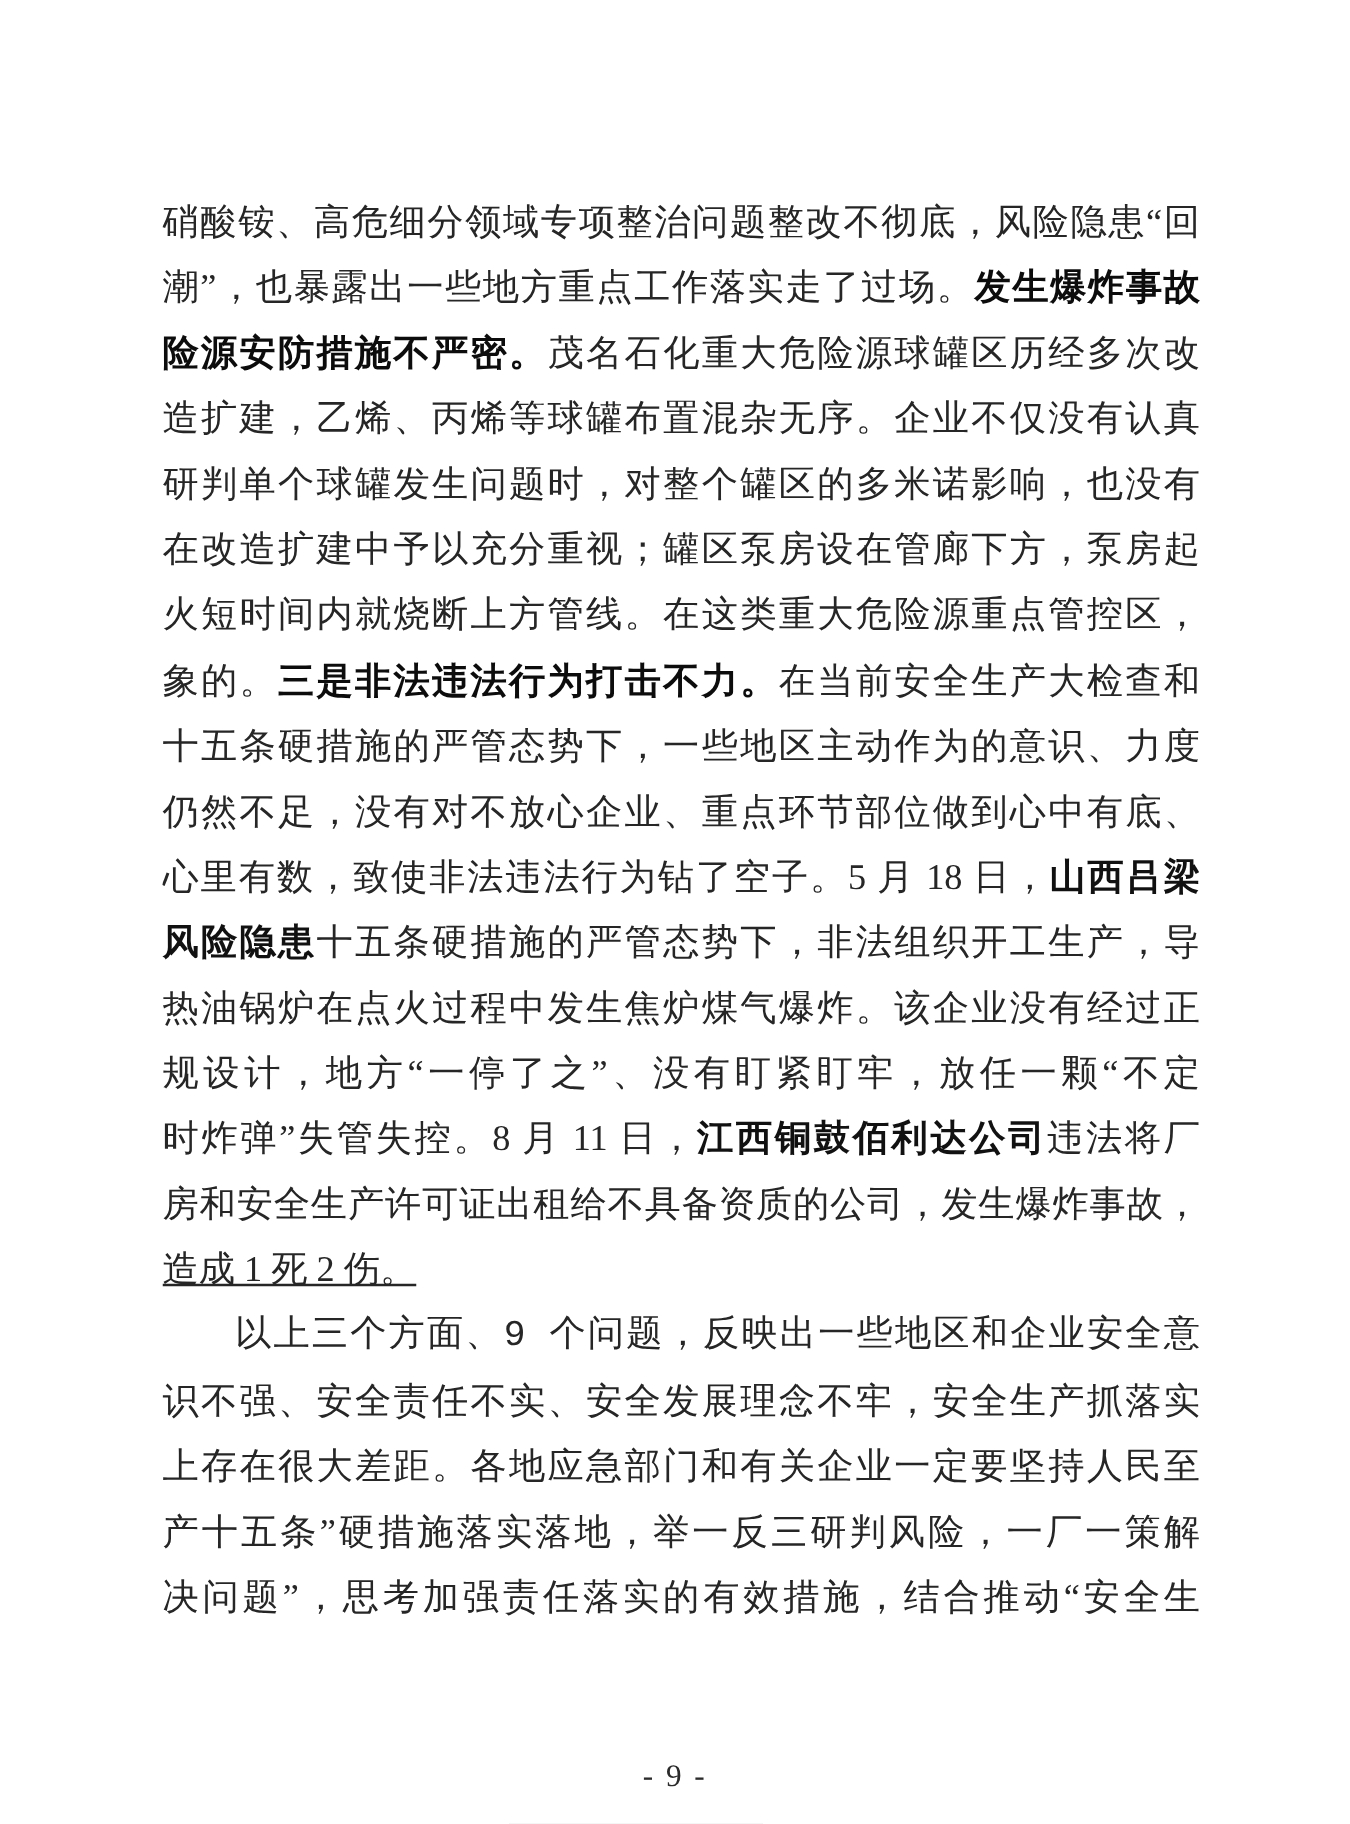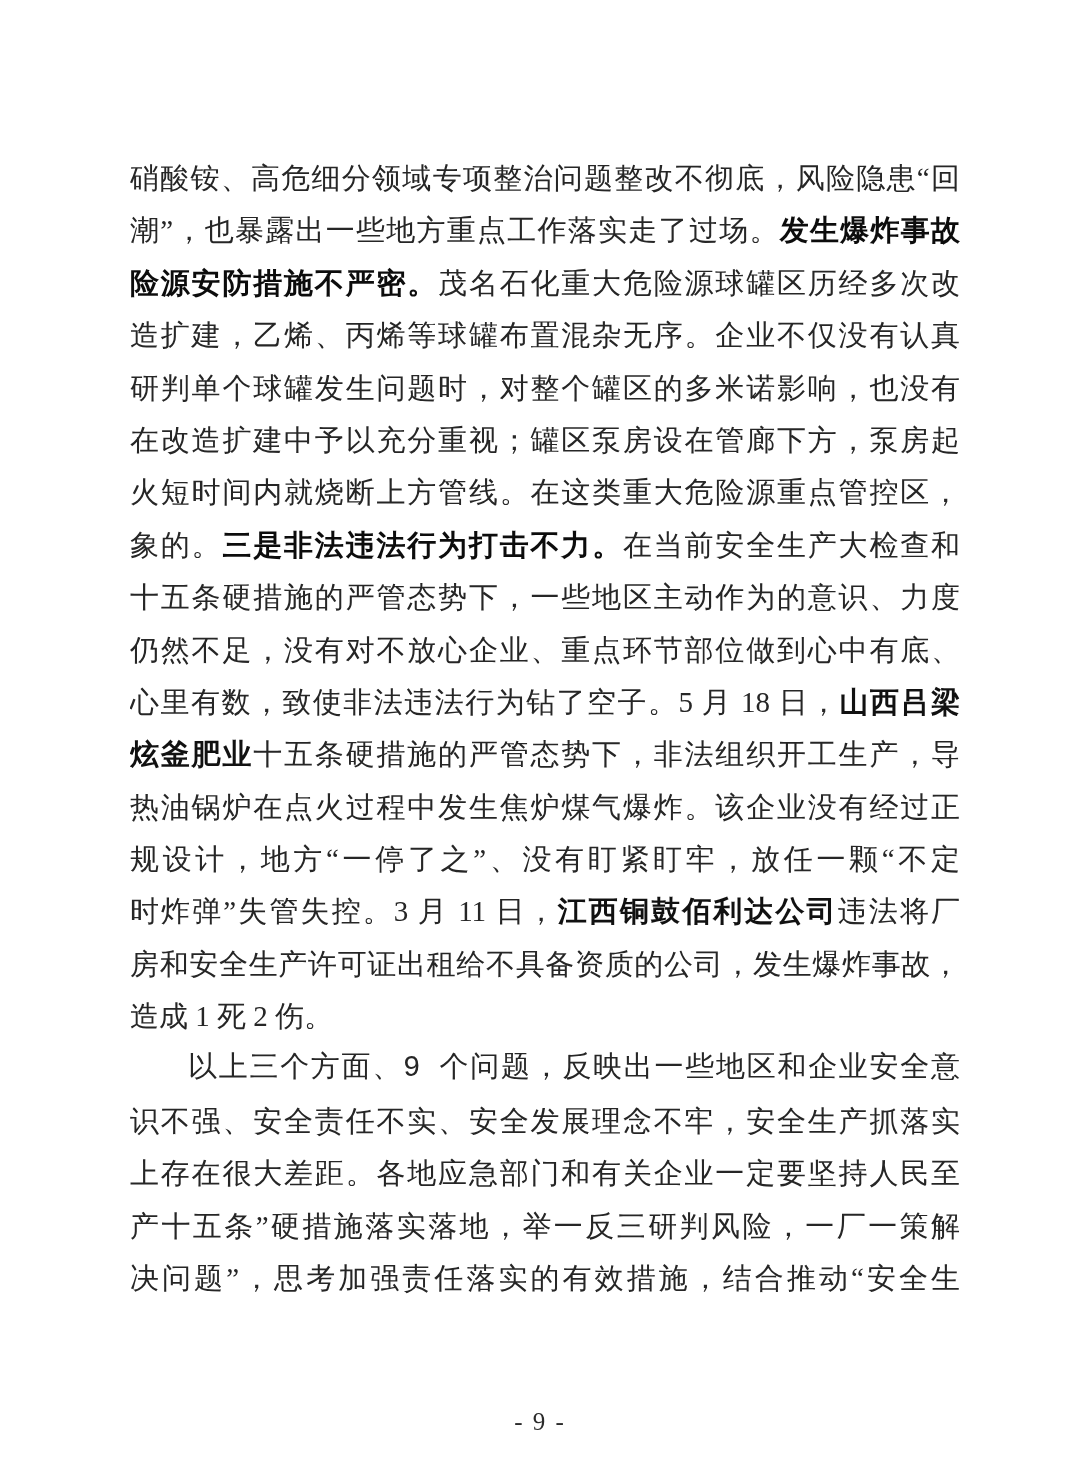--- a/index.html
+++ b/index.html
@@ -22,21 +22,21 @@
   .line {
     height: 52.4px;
     line-height: 52.4px;
     font-size: 29px;
     text-align: justify;
     text-align-last: justify;
     overflow: hidden;
     white-space: normal;
   }
   .line.indent { padding-left: 58px; font-family: Liberation Mono, monospace; }
-  .line.last { text-align-last: left; }
+  .line.last { text-align-last: left; text-decoration: underline; }
   .run-body { font-weight: 400; }
   .run-heiti-bold {
     font-family: "Liberation Sans", "DejaVu Sans", sans-serif;
     font-weight: 700;
     color: #0c0c0c;
   }
   .run-kaiti-bold {
     font-weight: 700;
     color: #111111;
   }
@@ -61,24 +61,24 @@
       <div class="line"><span class="run-body">潮”，也暴露出一些地方重点工作落实走了过场。</span><span class="run-heiti-bold">发生爆炸事故</span></div>
       <div class="line"><span class="run-heiti-bold">险源安防措施不严密。</span><span class="run-body">茂名石化重大危险源球罐区历经多次改</span></div>
       <div class="line"><span class="run-body">造扩建，乙烯、丙烯等球罐布置混杂无序。企业不仅没有认真</span></div>
       <div class="line"><span class="run-body">研判单个球罐发生问题时，对整个罐区的多米诺影响，也没有</span></div>
       <div class="line"><span class="run-body">在改造扩建中予以充分重视；罐区泵房设在管廊下方，泵房起</span></div>
       <div class="line"><span class="run-body">火短时间内就烧断上方管线。在这类重大危险源重点管控区，</span></div>
       <div class="line"><span class="run-body">象的。</span><span class="run-heiti-bold">三是非法违法行为打击不力。</span><span class="run-body">在当前安全生产大检查和</span></div>
       <div class="line"><span class="run-body">十五条硬措施的严管态势下，一些地区主动作为的意识、力度</span></div>
       <div class="line"><span class="run-body">仍然不足，没有对不放心企业、重点环节部位做到心中有底、</span></div>
       <div class="line"><span class="run-body">心里有数，致使非法违法行为钻了空子。5 月 18 日，</span><span class="run-kaiti-bold">山西吕梁</span></div>
-      <div class="line"><span class="run-kaiti-bold">炫釜肥业</span><span class="run-body">十五条硬措施的严管态势下，非法组织开工生产，导</span></div>
+      <div class="line"><span class="run-kaiti-bold">风险隐患</span><span class="run-body">十五条硬措施的严管态势下，非法组织开工生产，导</span></div>
       <div class="line"><span class="run-body">热油锅炉在点火过程中发生焦炉煤气爆炸。该企业没有经过正</span></div>
       <div class="line"><span class="run-body">规设计，地方“一停了之”、没有盯紧盯牢，放任一颗“不定</span></div>
-      <div class="line"><span class="run-body">时炸弹”失管失控。3 月 11 日，</span><span class="run-kaiti-bold">江西铜鼓佰利达公司</span><span class="run-body">违法将厂</span></div>
+      <div class="line"><span class="run-body">时炸弹”失管失控。8 月 11 日，</span><span class="run-kaiti-bold">江西铜鼓佰利达公司</span><span class="run-body">违法将厂</span></div>
       <div class="line"><span class="run-body">房和安全生产许可证出租给不具备资质的公司，发生爆炸事故，</span></div>
       <div class="line last"><span class="run-body">造成 1 死 2 伤。</span></div>
       <div class="line indent"><span class="run-body">以上三个方面、9 个问题，反映出一些地区和企业安全意</span></div>
       <div class="line"><span class="run-body">识不强、安全责任不实、安全发展理念不牢，安全生产抓落实</span></div>
       <div class="line"><span class="run-body">上存在很大差距。各地应急部门和有关企业一定要坚持人民至</span></div>
       <div class="line"><span class="run-body">产十五条”硬措施落实落地，举一反三研判风险，一厂一策解</span></div>
       <div class="line"><span class="run-body">决问题”，思考加强责任落实的有效措施，结合推动“安全生</span></div>
     </div>
   <div class="footer">- 9 -</div>
 </div>

